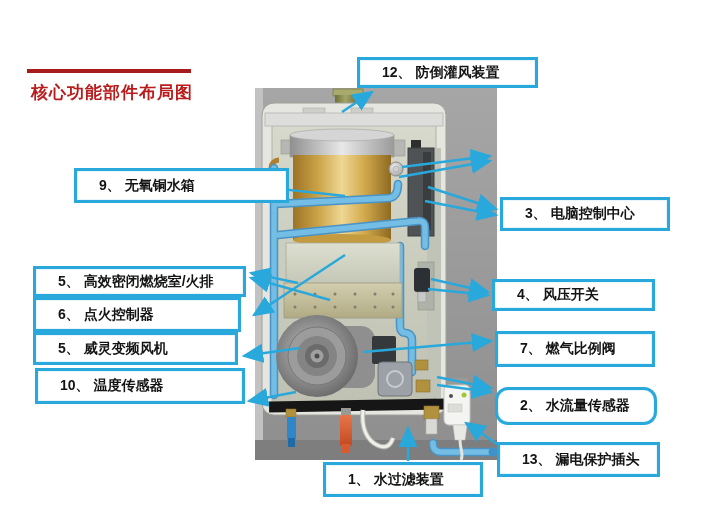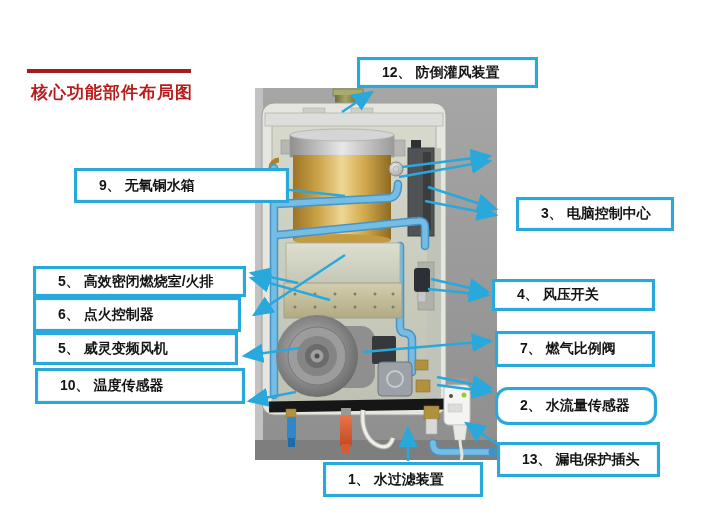--- a/index.html
+++ b/index.html
@@ -13,21 +13,21 @@
   
   #heater-art{position:absolute;left:255px;top:88px;width:242px;height:372px;}
 
   
   #callout-lines{position:absolute;left:0;top:0;width:709px;height:515px;pointer-events:none;}
 
   
   .callout{position:absolute;box-sizing:border-box;background:#ffffff;border:3px solid #29a8dc;display:flex;align-items:center;padding-left:22px;font-size:14px;font-weight:bold;color:#141414;white-space:nowrap;box-shadow:0 0 0 1px #e8f6fc inset;}
   .cb12{left:357px;top:57px;width:181px;height:31px;}
   .cb11{left:495px;top:143px;width:160px;height:34px;}
-  .cb3{left:516px;top:197px;width:158px;height:34px;align-items:center;}
+  .cb3{left:500px;top:197px;width:170px;height:34px;align-items:center;}
   .cb9{left:33px;top:168px;width:215px;height:35px;margin-left:41px;}
   .cb8{left:33px;top:266px;width:213px;height:31px;}
   .cb6{left:33px;top:297px;width:208px;height:35px;}
   .cb5{left:33px;top:332px;width:205px;height:33px;}
   .cb4{left:492px;top:279px;width:163px;height:32px;}
   .cb7{left:495px;top:331px;width:160px;height:36px;}
   .cb10{left:35px;top:368px;width:210px;height:36px;}
   .cb2{left:495px;top:387px;width:162px;height:38px;border-radius:13px;}
   .cb13{left:497px;top:442px;width:163px;height:35px;}
   .cb1{left:323px;top:462px;width:160px;height:35px;}

